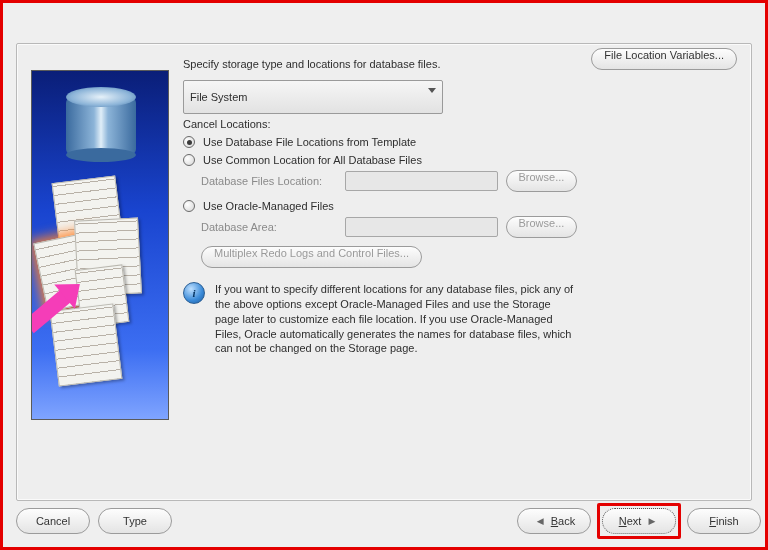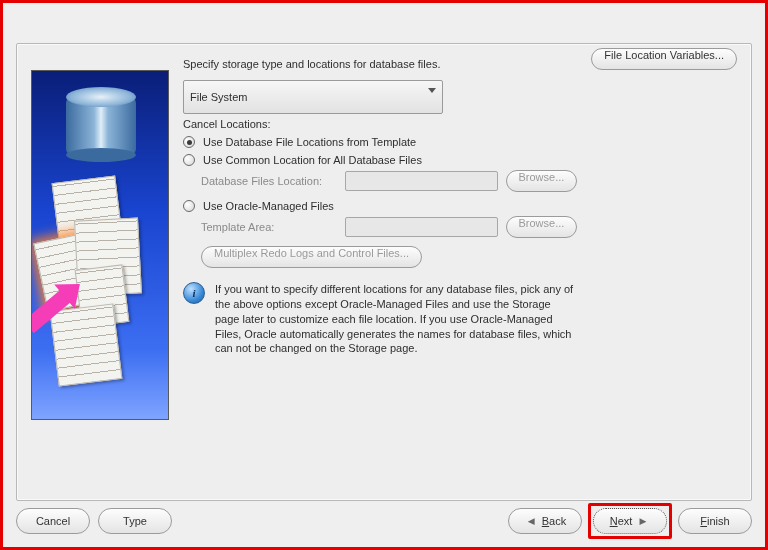--- a/index.html
+++ b/index.html
@@ -177,21 +177,21 @@
     border:1px solid #2c5f94;
     display:flex; align-items:center; justify-content:center;
     font-family: Georgia, serif;
     font-style: italic; font-weight:bold; color:#073562;
     flex-shrink:0;
   }
   .infotext { line-height:1.35; }
   .varsrow { display:flex; justify-content:flex-end; padding:4px 14px 8px 0; }
   
   .bottombar {
-    position:absolute; left:13px; right:13px; bottom:8px;
+    position:absolute; left:13px; right:4px; bottom:8px;
     display:flex; align-items:center;
   }
   .bottombar .left { display:flex; gap:8px; }
   .bottombar .right { margin-left:auto; display:flex; gap:6px; align-items:center;}
   .ovalbtn {
     height:26px; min-width:74px; padding:0 14px;
     border:1px solid #9b9b9b; border-radius:13px;
     background:linear-gradient(#fdfdfd,#e4e4e4);
     display:inline-flex; align-items:center; justify-content:center;
     color:#333;
@@ -255,21 +255,21 @@
           <div class="pillbtn disabled">
               <span>Browse...</span>
             </div>
         </div>
 
         <div class="radio">
           <div class="dot"></div>
           <span>Use Oracle-Managed Files</span>
         </div>
         <div class="subrow">
-          <div class="sublbl">Template Area:</div>
+          <div class="sublbl">Database Area:</div>
           <div class="txtfield"></div>
           <div class="pillbtn disabled">
               <span>Browse...</span>
             </div>
         </div>
 
         <div class="multiplex">
           <div class="pillbtn disabled">
               <span>Multiplex Redo Logs and Control Files...</span>
             </div>

